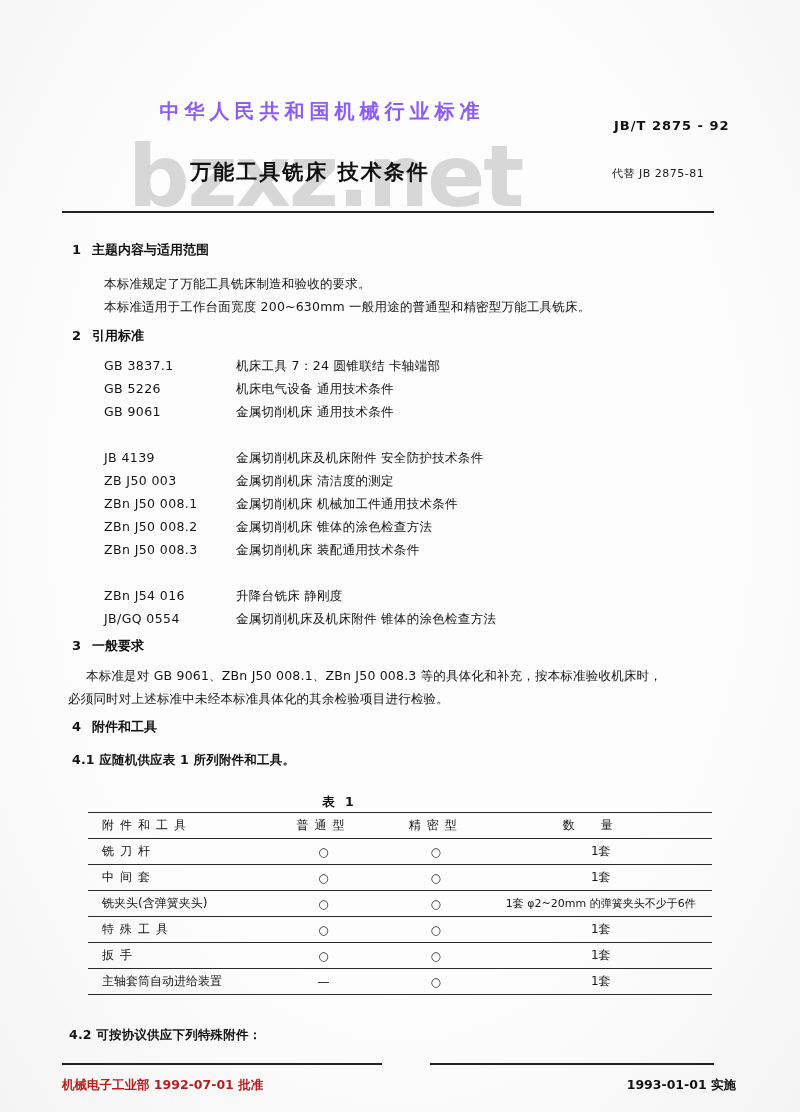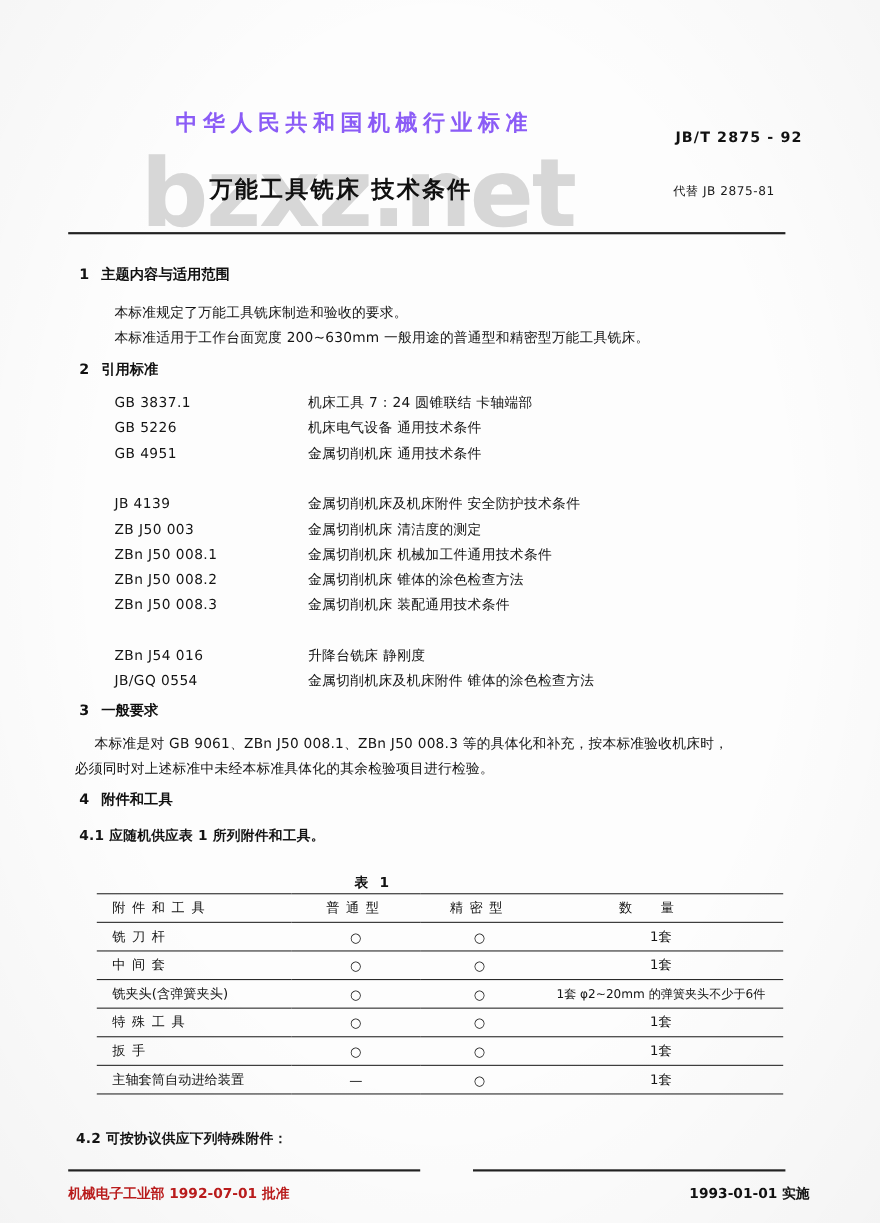--- a/index.html
+++ b/index.html
@@ -123,21 +123,21 @@
     position: absolute;
     font-size: 12.5px;
     color: #141414;
     white-space: nowrap;
   }
   .ref-code {
     display: inline-block;
     width: 132px;
     letter-spacing: 0.4px;
   }
-  .ref-name { letter-spacing: 0.3px; margin-left: 44px; }
+  .ref-name { letter-spacing: 0.3px; }
 
   
   #table-caption {
     position: absolute;
     left: 0; top: 794px;
     width: 679px;
     text-align: center;
     font-size: 12.5px;
     font-weight: bold;
     color: #111;
@@ -234,21 +234,21 @@
       <span class="num">2</span><span>引用标准</span>
     </div>
 
     <div class="ref-row" style="left:104px; top:358px;">
       <span class="ref-code">GB  3837.1</span><span class="ref-name">机床工具 7 : 24 圆锥联结  卡轴端部</span>
     </div>
     <div class="ref-row" style="left:104px; top:381px;">
       <span class="ref-code">GB  5226</span><span class="ref-name">机床电气设备  通用技术条件</span>
     </div>
     <div class="ref-row" style="left:104px; top:404px;">
-      <span class="ref-code">GB  4951</span><span class="ref-name">金属切削机床  通用技术条件</span>
+      <span class="ref-code">GB  9061</span><span class="ref-name">金属切削机床  通用技术条件</span>
     </div>
     <div class="ref-row" style="left:104px; top:450px;">
       <span class="ref-code">JB  4139</span><span class="ref-name">金属切削机床及机床附件  安全防护技术条件</span>
     </div>
     <div class="ref-row" style="left:104px; top:473px;">
       <span class="ref-code">ZB  J50 003</span><span class="ref-name">金属切削机床  清洁度的测定</span>
     </div>
     <div class="ref-row" style="left:104px; top:496px;">
       <span class="ref-code">ZBn J50 008.1</span><span class="ref-name">金属切削机床  机械加工件通用技术条件</span>
     </div>

